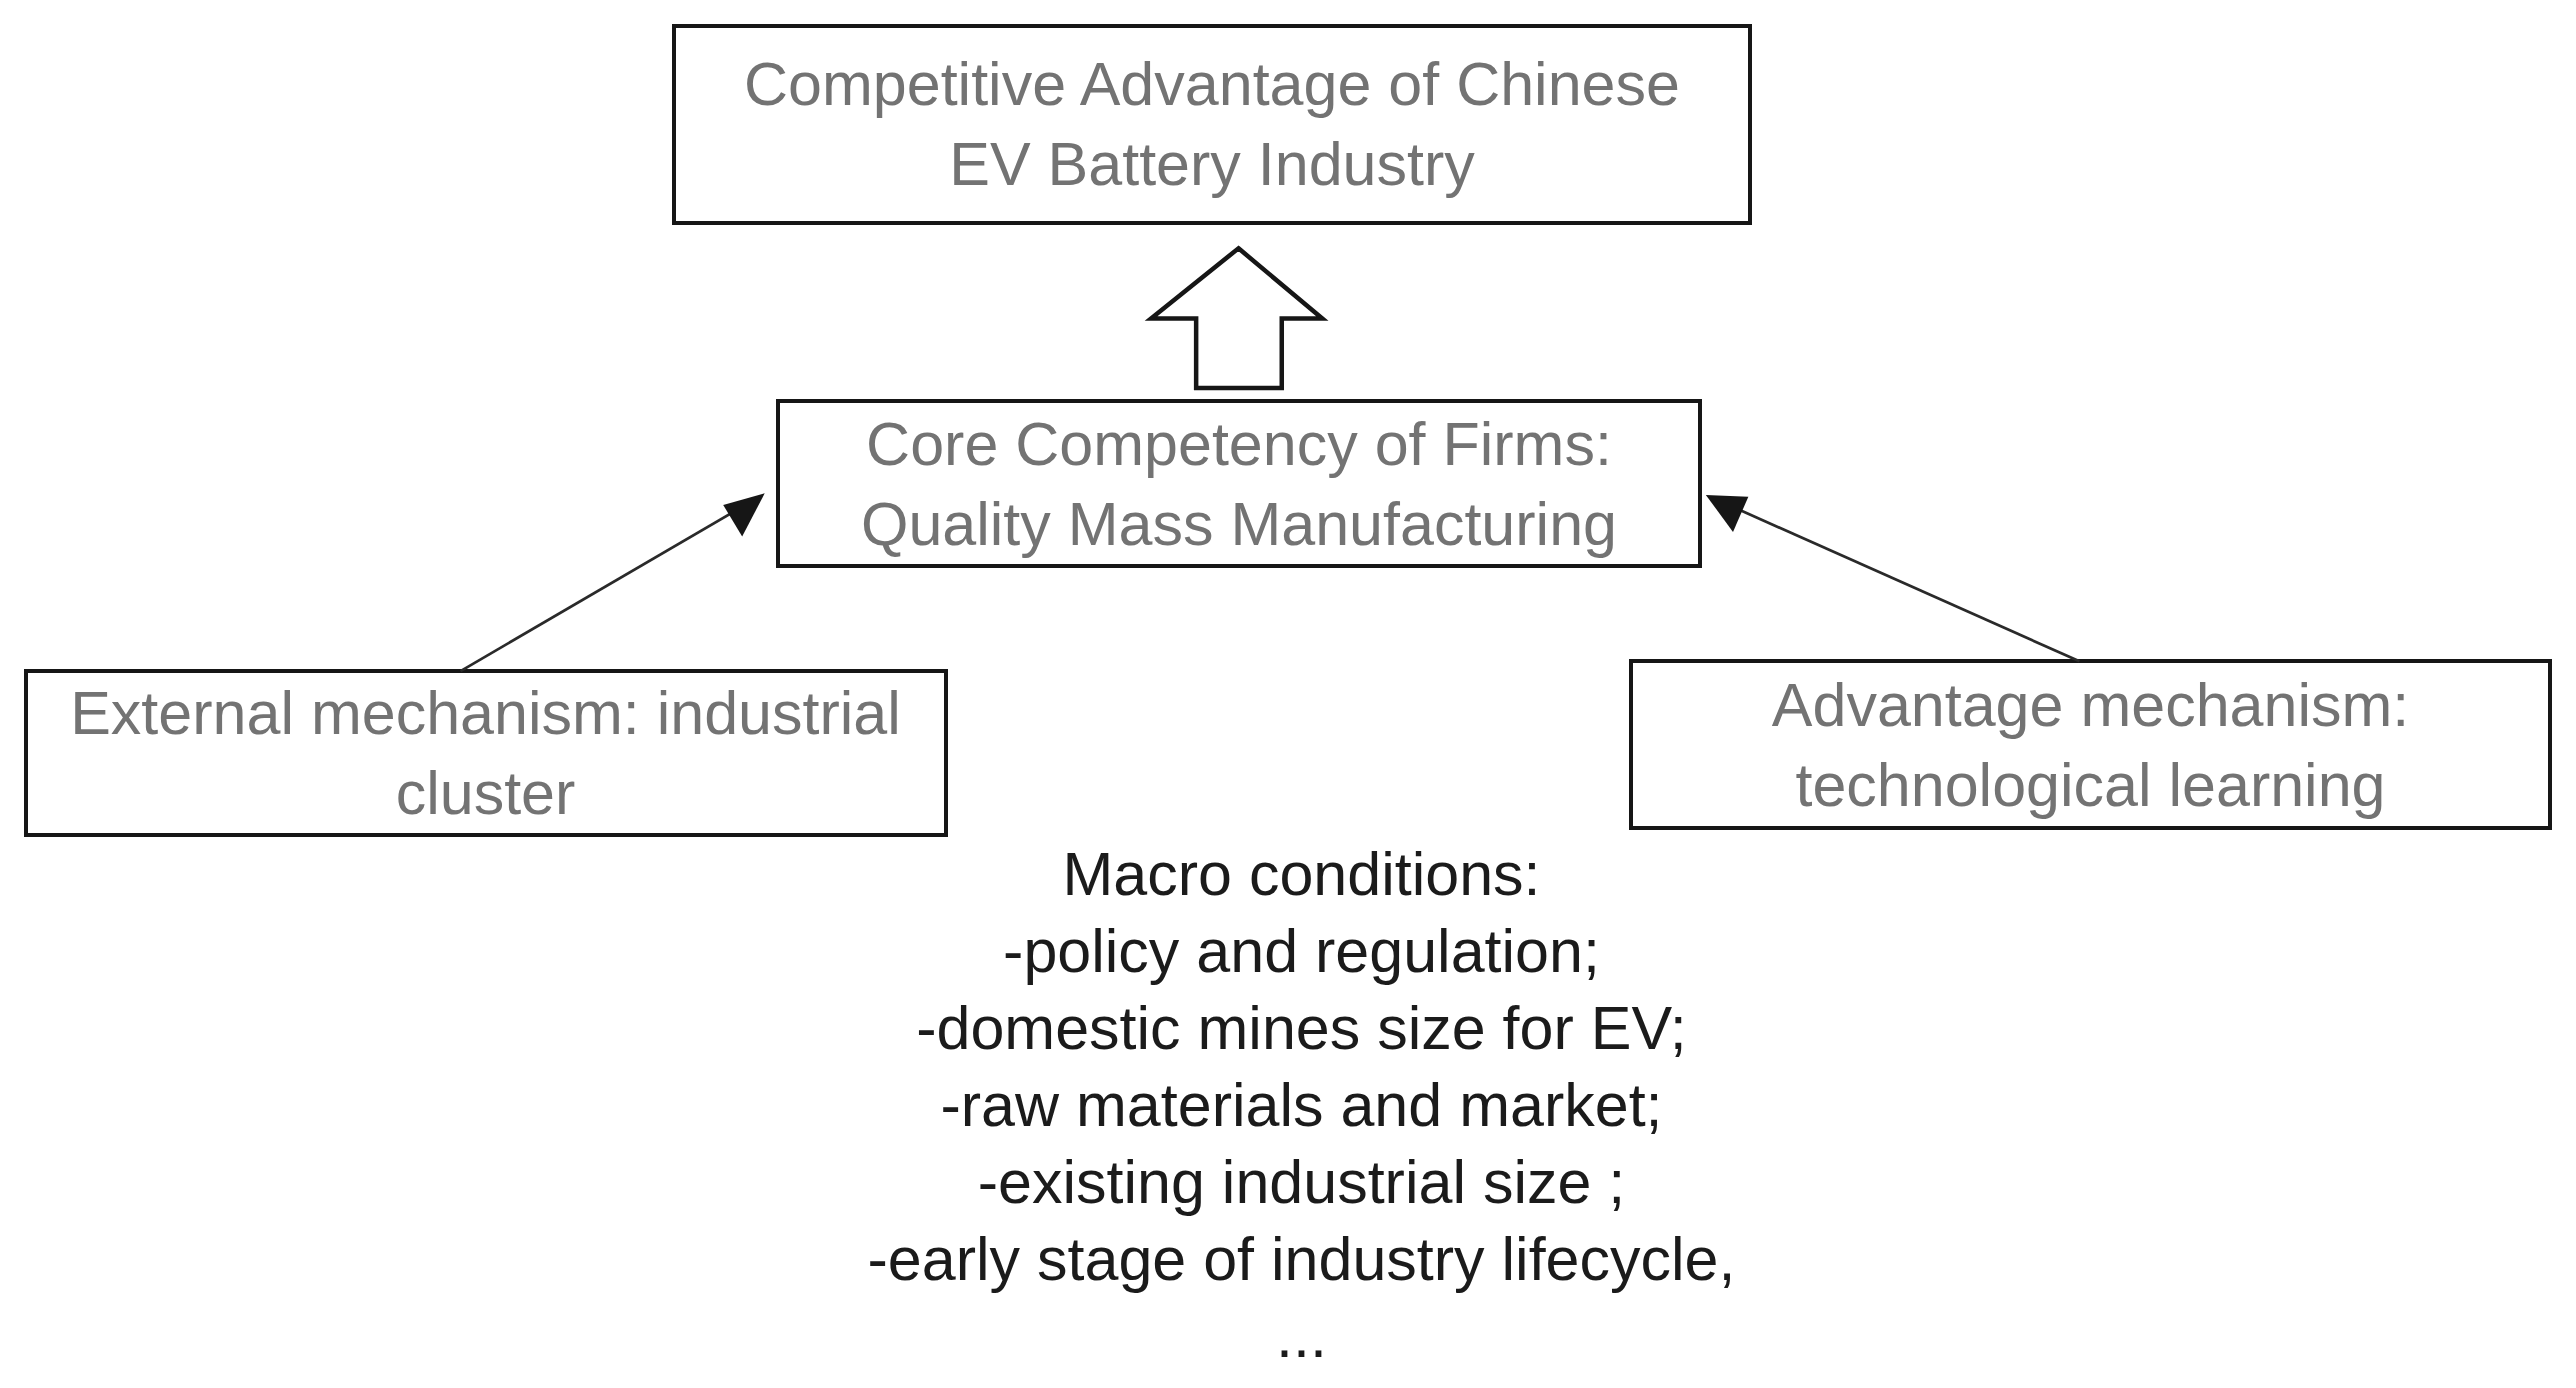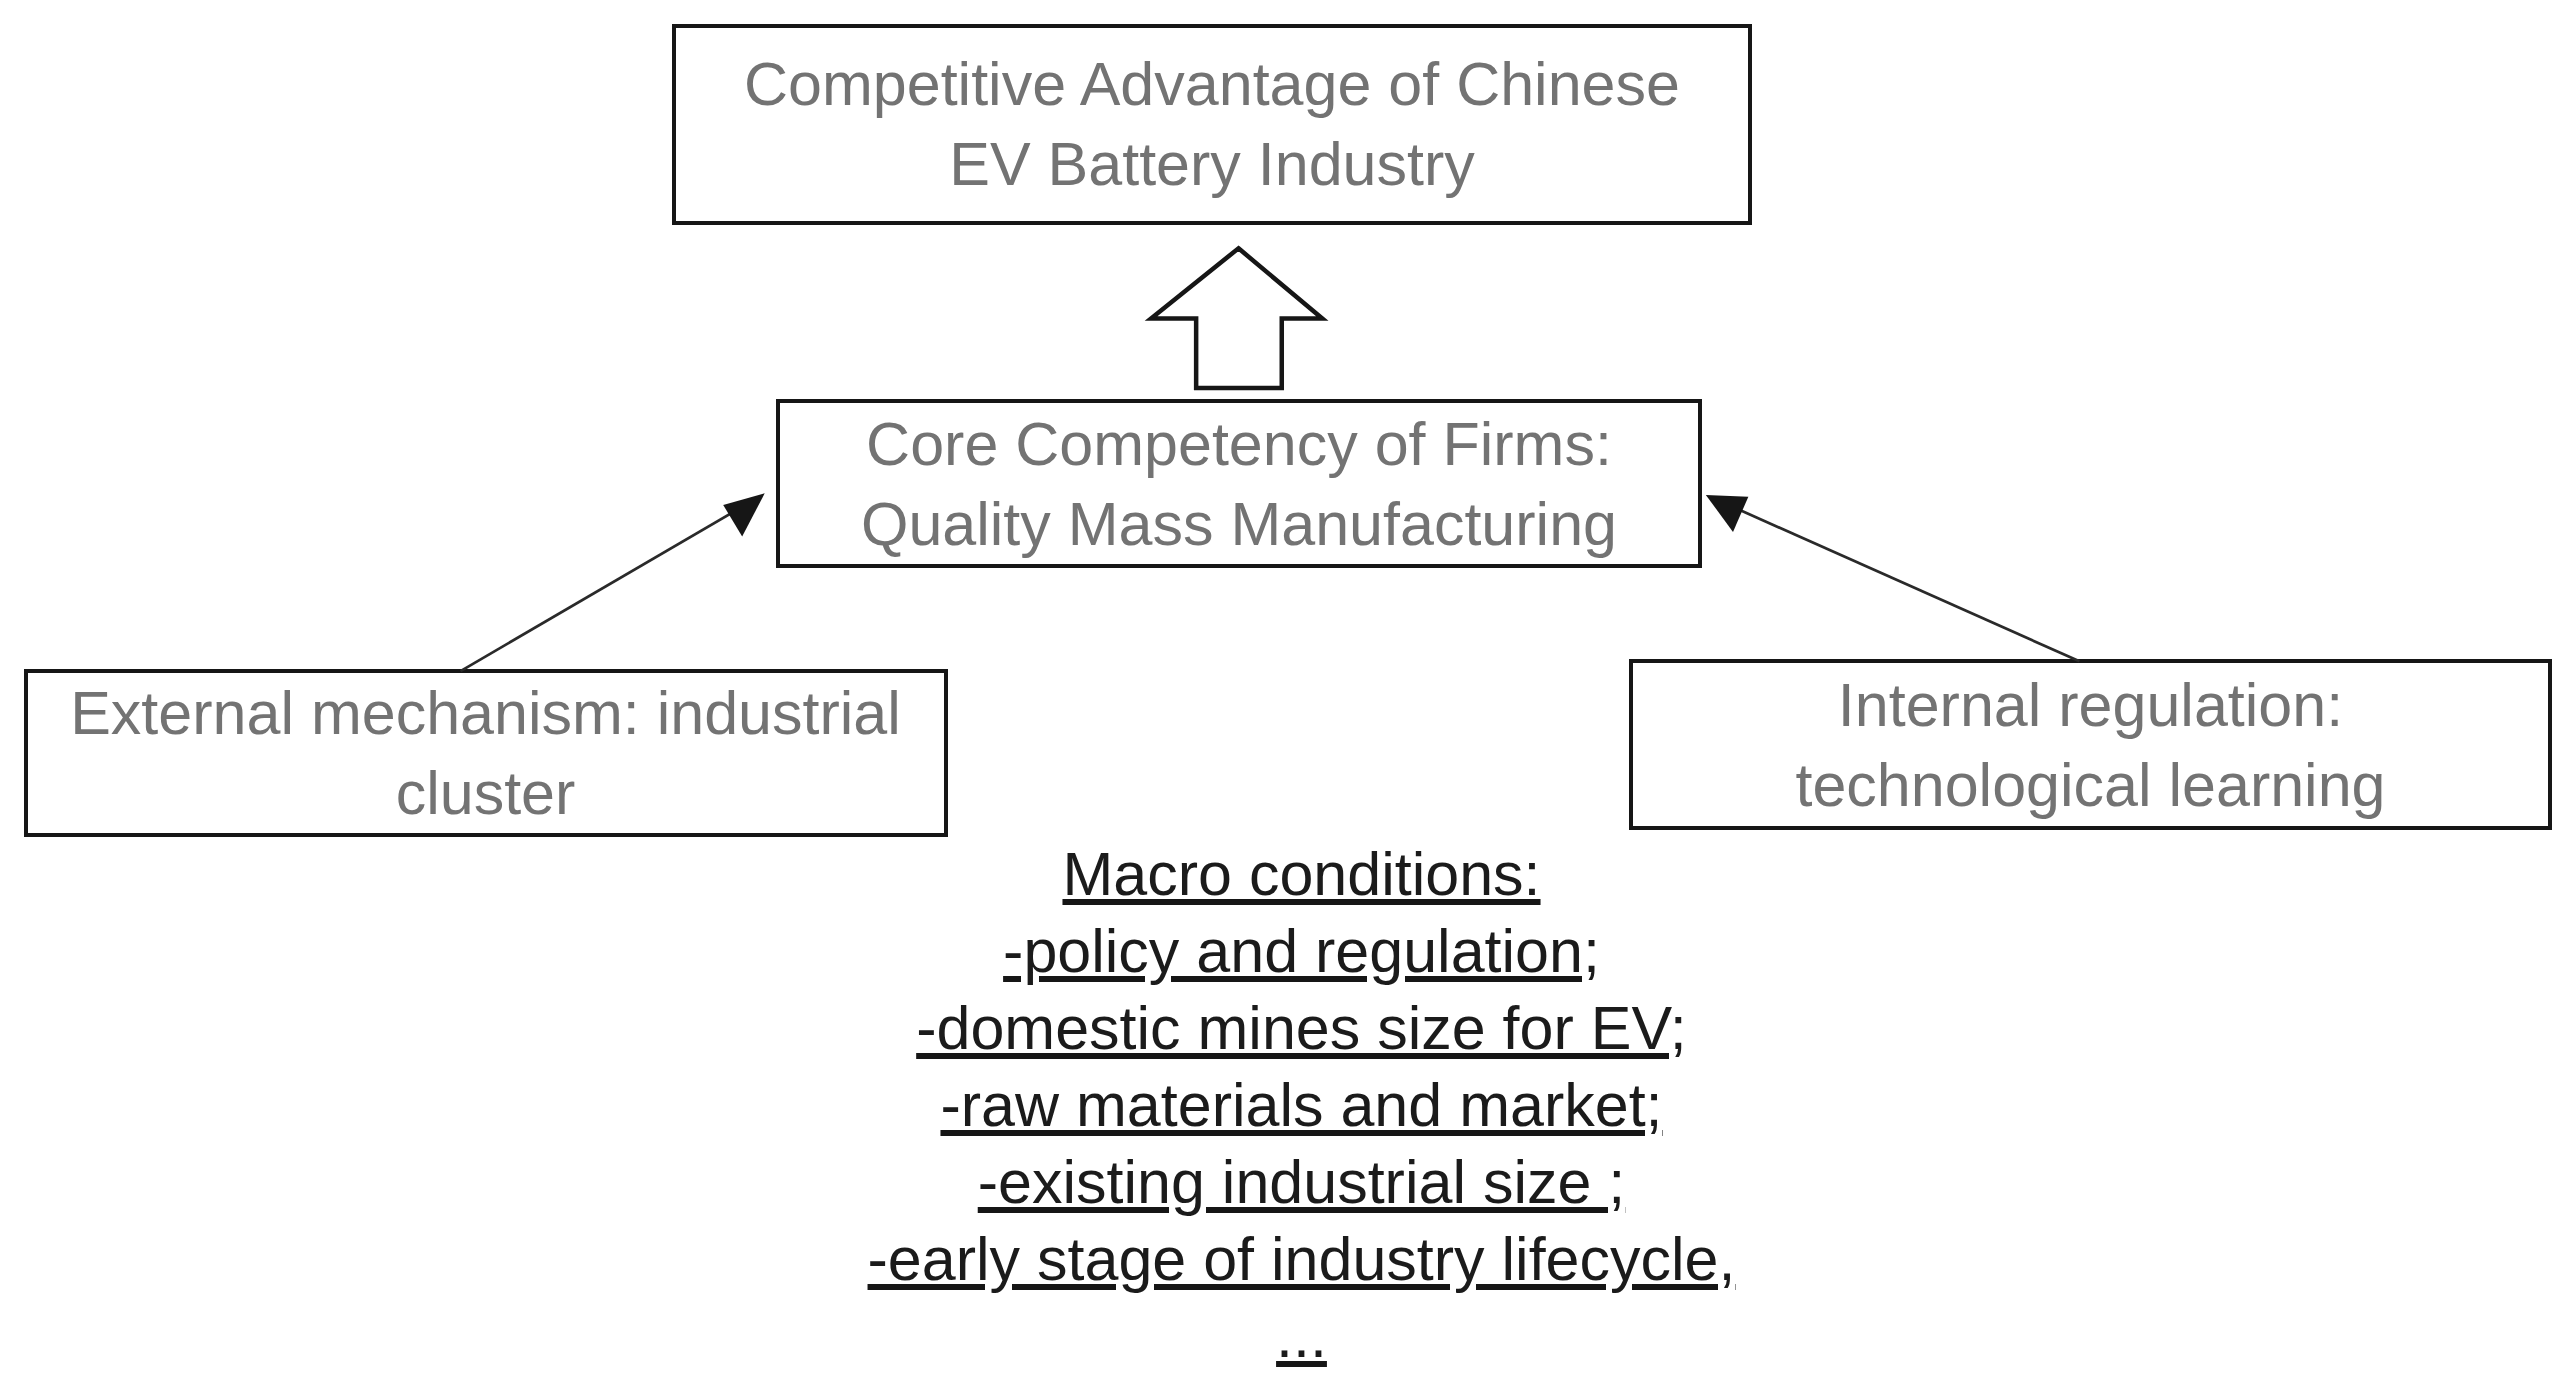--- a/index.html
+++ b/index.html
@@ -42,21 +42,20 @@
   #block-arrow-svg { left: 1142px; top: 242px; width: 193px; height: 155px; }
   #left-arrow-svg  { left: 447px;  top: 475px; width: 343px; height: 217px; }
   #right-arrow-svg { left: 1695px; top: 484px; width: 398px; height: 190px; }
 
   #macro-block {
     position: absolute;
     left: 723px;
     top: 836px;
     width: 1157px;
     text-align: center;
-    text-decoration: underline;
   }
   #macro-block .mline {
     font-size: 61px;
     line-height: 77px;
     white-space: nowrap;
     color: #1b1b1b;
   }
 </style>
 </head>
 <body>
@@ -76,21 +75,21 @@
     <div class="line">External mechanism: industrial</div>
     <div class="line">cluster</div>
   </div>
 
   <div class="dbox" id="middle-box">
     <div class="line">Core Competency of Firms:</div>
     <div class="line">Quality Mass Manufacturing</div>
   </div>
 
   <div class="dbox" id="right-box">
-    <div class="line">Internal regulation:</div>
+    <div class="line">Advantage mechanism:</div>
     <div class="line">technological learning</div>
   </div>
 
   <svg class="arrow-svg" id="left-arrow-svg" viewBox="0 0 380 240" xmlns="http://www.w3.org/2000/svg">
     <line x1="15" y1="217" x2="334" y2="31" stroke="#2a2a2a" stroke-width="3"></line>
     <polygon points="352,20 306,33 327,68" fill="#161616"></polygon>
   </svg>
 
   <svg class="arrow-svg" id="right-arrow-svg" viewBox="0 0 440 210" xmlns="http://www.w3.org/2000/svg">
     <line x1="425" y1="196" x2="30" y2="20" stroke="#2a2a2a" stroke-width="3"></line>

